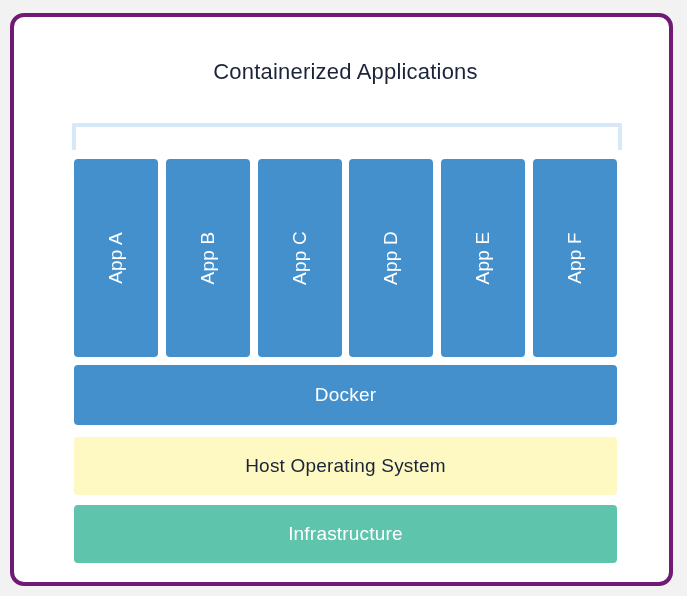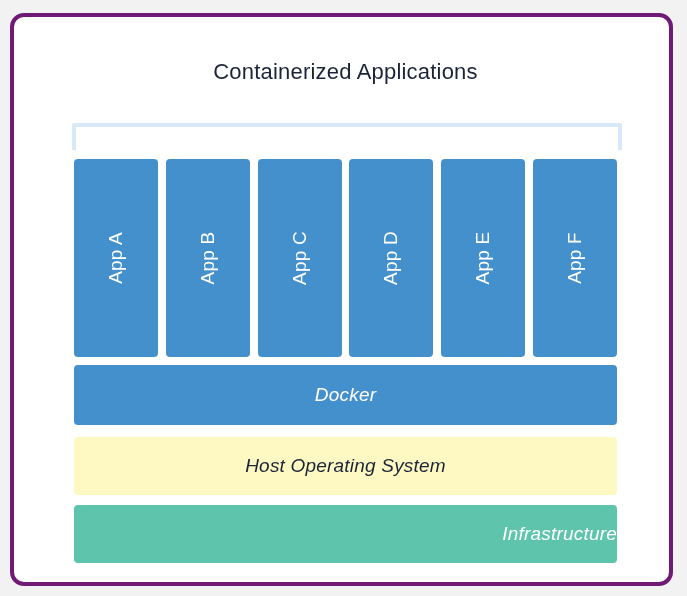--- a/index.html
+++ b/index.html
@@ -88,40 +88,38 @@
     position: absolute;
     left: 60px;
     width: 543px;
     border-radius: 4px;
     display: flex;
     align-items: center;
     justify-content: center;
     font-size: 19px;
     letter-spacing: 0.2px;
     box-sizing: border-box;
-    font-style: italic;
   }
   #layer-docker {
     top: 348px;
     height: 60px;
     background: #4490cd;
     color: #ffffff;
   }
   #layer-host-os {
     top: 420px;
     height: 58px;
     background: #fef9c3;
     color: #1b2438;
   }
   #layer-infrastructure {
     top: 488px;
     height: 58px;
     background: #5fc4ac;
     color: #ffffff;
-    justify-content: flex-end;
   }
 </style>
 </head>
 <body>
 
 <div id="diagram-canvas">
 
   <div id="diagram-title">Containerized Applications</div>
 
   <div id="apps-bracket"></div>

